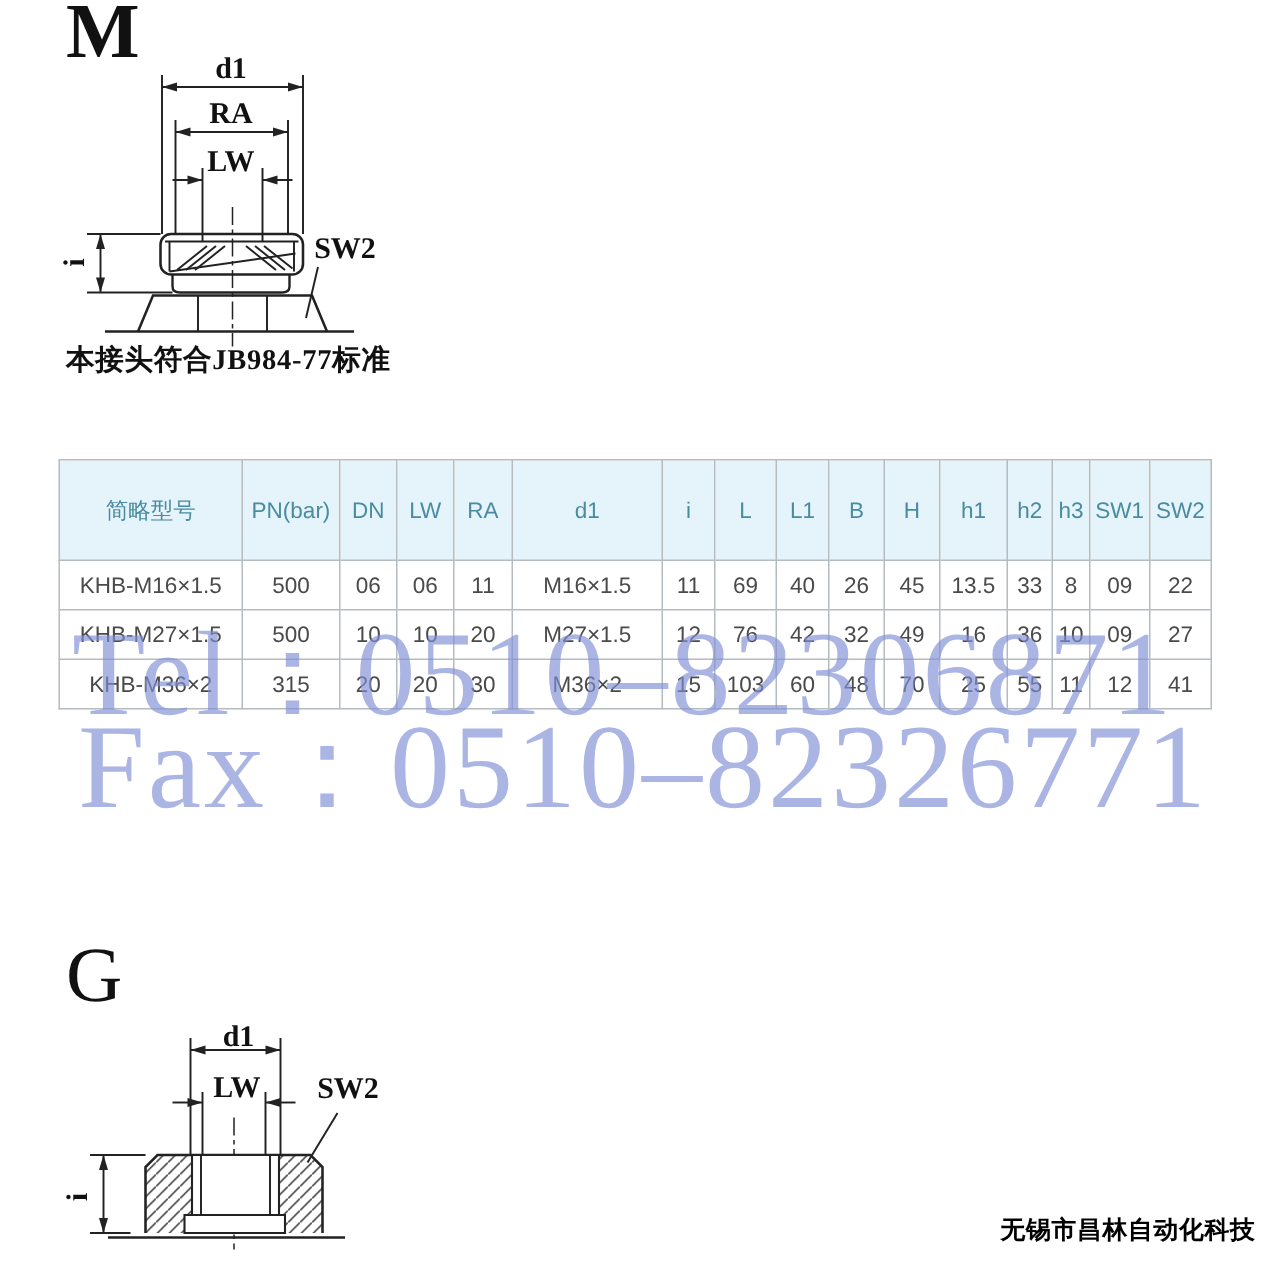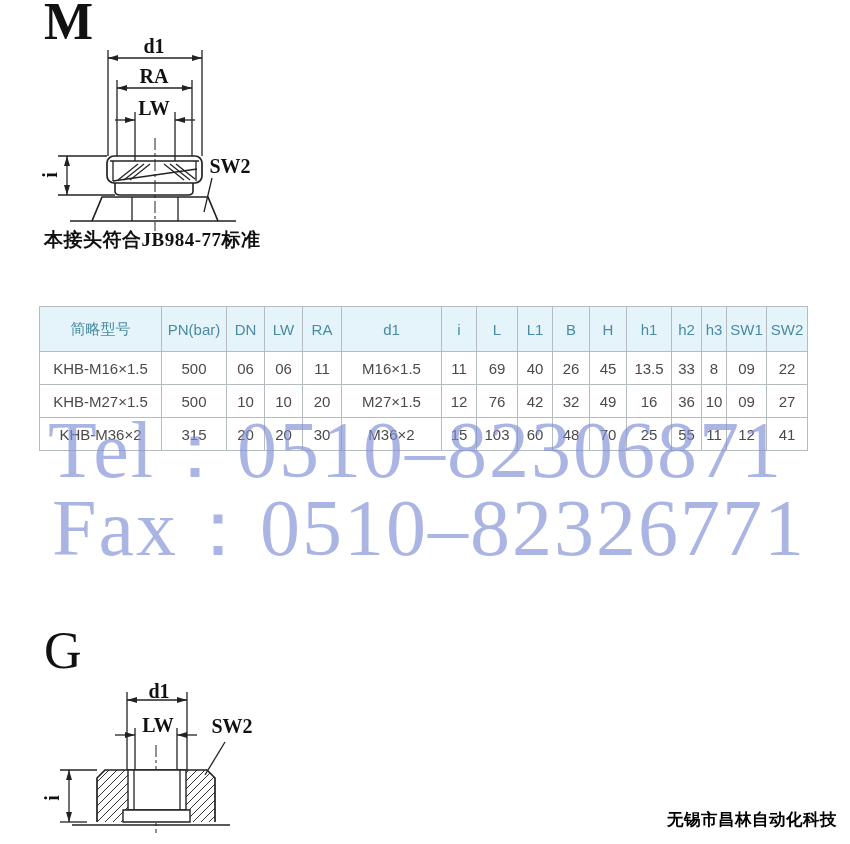--- a/index.html
+++ b/index.html
@@ -51,21 +51,21 @@
     z-index:1;
     border:1px solid #9fb3ba;
   }
   #spec-table th{
     background:var(--th-bg,#e4f4fa);
     color:var(--th-color,#4a8ba1);
     font-weight:400;
     height:34px;
     border:1px solid #b5bcbf;
     text-align:center;
-    padding:5px 1px;
+    padding:16px 1px;
     overflow:hidden;
   }
   #spec-table td{
     color:var(--td-color,#4a4a4a);
     height:32px;
     border:1px solid #b5bcbf;
     text-align:center;
     padding:0 1px;
     overflow:hidden;
     background:#fff;
@@ -74,21 +74,21 @@
   
   .watermark{
     position:absolute;
     font-family:"Liberation Serif",serif;
     font-size:80px;line-height:1;
     letter-spacing:2px;white-space:nowrap;
     color:rgba(128,142,214,0.66);
     z-index:9;pointer-events:none;
   }
   #wm-tel{left:48px;top:372px;}
-  #wm-fax{left:52px;top:472px;margin-top:16px;}
+  #wm-fax{left:52px;top:472px;}
 
   
   #company{
     position:absolute;right:13px;top:809px;
     font-family:"Liberation Sans",sans-serif;
     font-size:16.5px;font-weight:700;color:#000;
     letter-spacing:0.5px;white-space:nowrap;text-align:right;
   }
 </style>
 </head>

